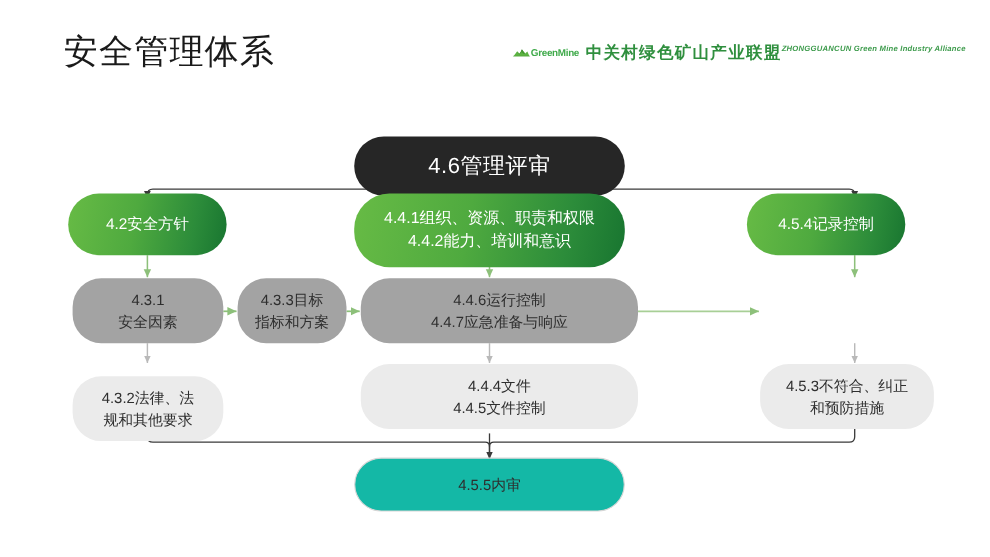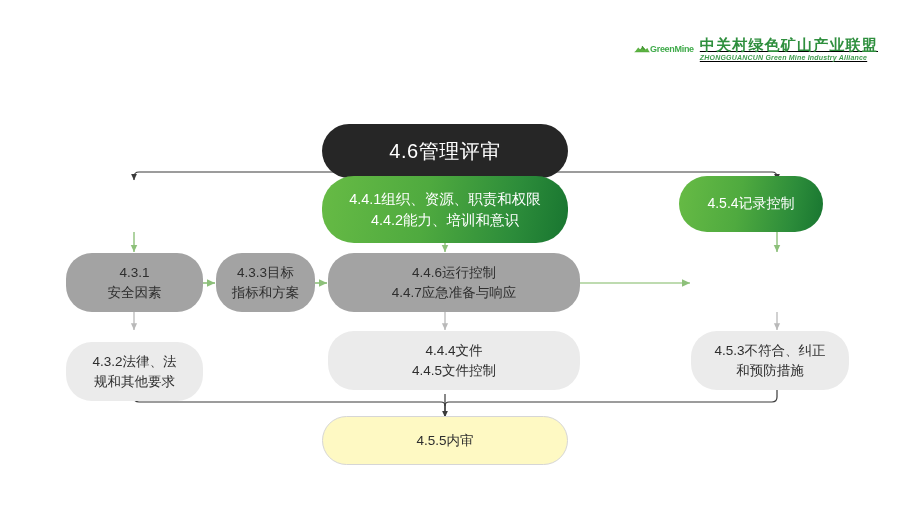--- a/index.html
+++ b/index.html
@@ -45,21 +45,21 @@
   }
   .logo-mark svg { display: block; }
   .logo-mark-text {
     font-size: 9px;
     font-weight: bold;
     color: #3faa4a;
     letter-spacing: -0.3px;
     line-height: 10px;
     margin-top: -1px;
   }
-  .logo-words { display: flex; flex-direction: column; justify-content: flex-start; text-decoration: underline; }
+  .logo-words { display: flex; flex-direction: row; justify-content: flex-start; }
   .logo-cn {
     font-size: 15px;
     font-weight: bold;
     color: #2f8f3e;
     letter-spacing: 1.2px;
     line-height: 17px;
     white-space: nowrap;
   }
   .logo-en {
     font-size: 7px;
@@ -111,32 +111,33 @@
     border-radius: 26px;
     font-size: 13.5px;
   }
   .node.gray {
     background: #ebebeb;
     color: #2e2e2e;
     border-radius: 26px;
     font-size: 13.5px;
   }
   .node.outline {
-    background: #fef9c3;
+    background: #14b8a6;
     color: #2e2e2e;
     border: 1px solid #d6d6d6;
     border-radius: 28px;
     font-size: 13.5px;
   }
 </style>
 </head>
 <body>
 
 <div id="slide">
 
+  <div class="page-title">安全管理体系</div>
 
   <div class="logo">
     <div class="logo-mark">
       <svg width="58" height="24" viewBox="0 0 58 24" aria-hidden="true">
         <path d="M3 23 L15 7 L22 15 L31 2 L41 14 L48 8 L55 23 Z" fill="#5cb342"></path>
         <path d="M15 7 L22 15 L31 2 L41 14 L36 16 L29 9 L22 18 Z" fill="#3d8f2e" opacity="0.75"></path>
         <path d="M1 23 L57 23" stroke="#4a9c36" stroke-width="1.4" fill="none"></path>
         <path d="M30 1 L33 4 L30 5 L27 4 Z" fill="#2f7a26"></path>
       </svg>
       <div class="logo-mark-text">GreenMine</div>
@@ -181,20 +182,21 @@
 
     <g fill="none" stroke="#3a3a3a" stroke-width="1.2">
       <path d="M134,390 L134,397 Q134,402 139,402 L441,402 Q445,402 445,406 L445,417"></path>
       <path d="M777,390 L777,397 Q777,402 772,402 L449,402 Q445,402 445,406"></path>
       <path d="M445,394 L445,417" marker-end="url(#arrowDark)"></path>
     </g>
   </svg>
 
   <div class="node dark" style="left:322px; top:96px; width:246px; height:54px;">4.6管理评审</div>
 
+  <div class="node green" style="left:62px; top:176px; width:144px; height:56px;">4.2安全方针</div>
 
   <div class="node green wide" style="left:322px; top:176px; width:246px; height:67px;">4.4.1组织、资源、职责和权限
 4.4.2能力、培训和意识</div>
 
   <div class="node green" style="left:679px; top:176px; width:144px; height:56px;">4.5.4记录控制</div>
 
   <div class="node pale" style="left:66px; top:253px; width:137px; height:59px;">4.3.1
 安全因素</div>
 
   <div class="node pale" style="left:216px; top:253px; width:99px; height:59px;">4.3.3目标

